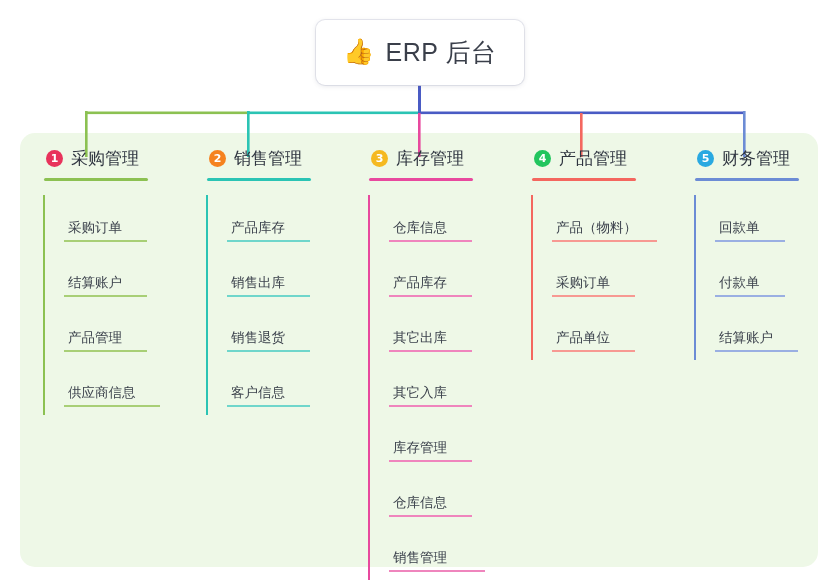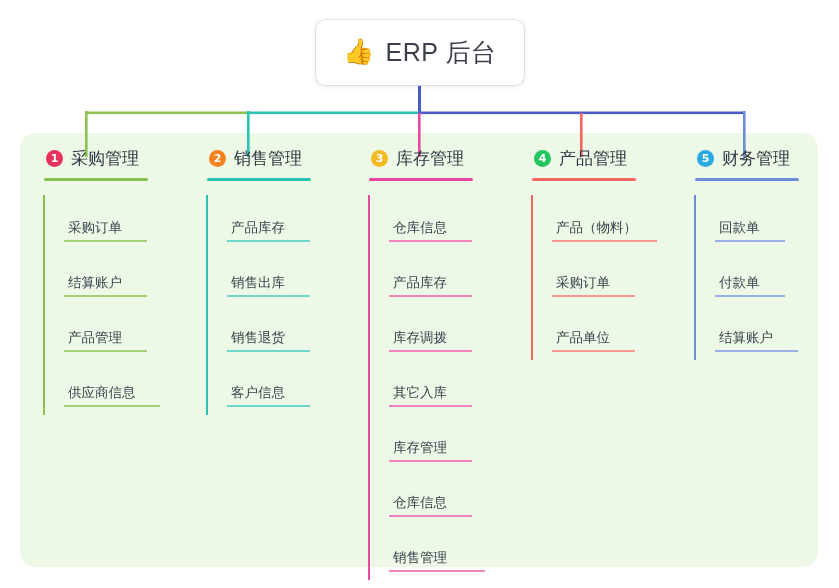--- a/index.html
+++ b/index.html
@@ -192,21 +192,21 @@
       <span class="spine" style="height:385px;background:#e8499e;"></span>
       <div class="item">
         <span class="item-label">仓库信息</span>
         <span class="item-rule" style="width:83px;background:#ef85bd;"></span>
       </div>
       <div class="item">
         <span class="item-label">产品库存</span>
         <span class="item-rule" style="width:83px;background:#ef85bd;"></span>
       </div>
       <div class="item">
-        <span class="item-label">库存调拨</span>
+        <span class="item-label">其它出库</span>
         <span class="item-rule" style="width:83px;background:#ef85bd;"></span>
       </div>
       <div class="item">
         <span class="item-label">其它入库</span>
         <span class="item-rule" style="width:83px;background:#ef85bd;"></span>
       </div>
       <div class="item">
         <span class="item-label">库存管理</span>
         <span class="item-rule" style="width:83px;background:#ef85bd;"></span>
       </div>

